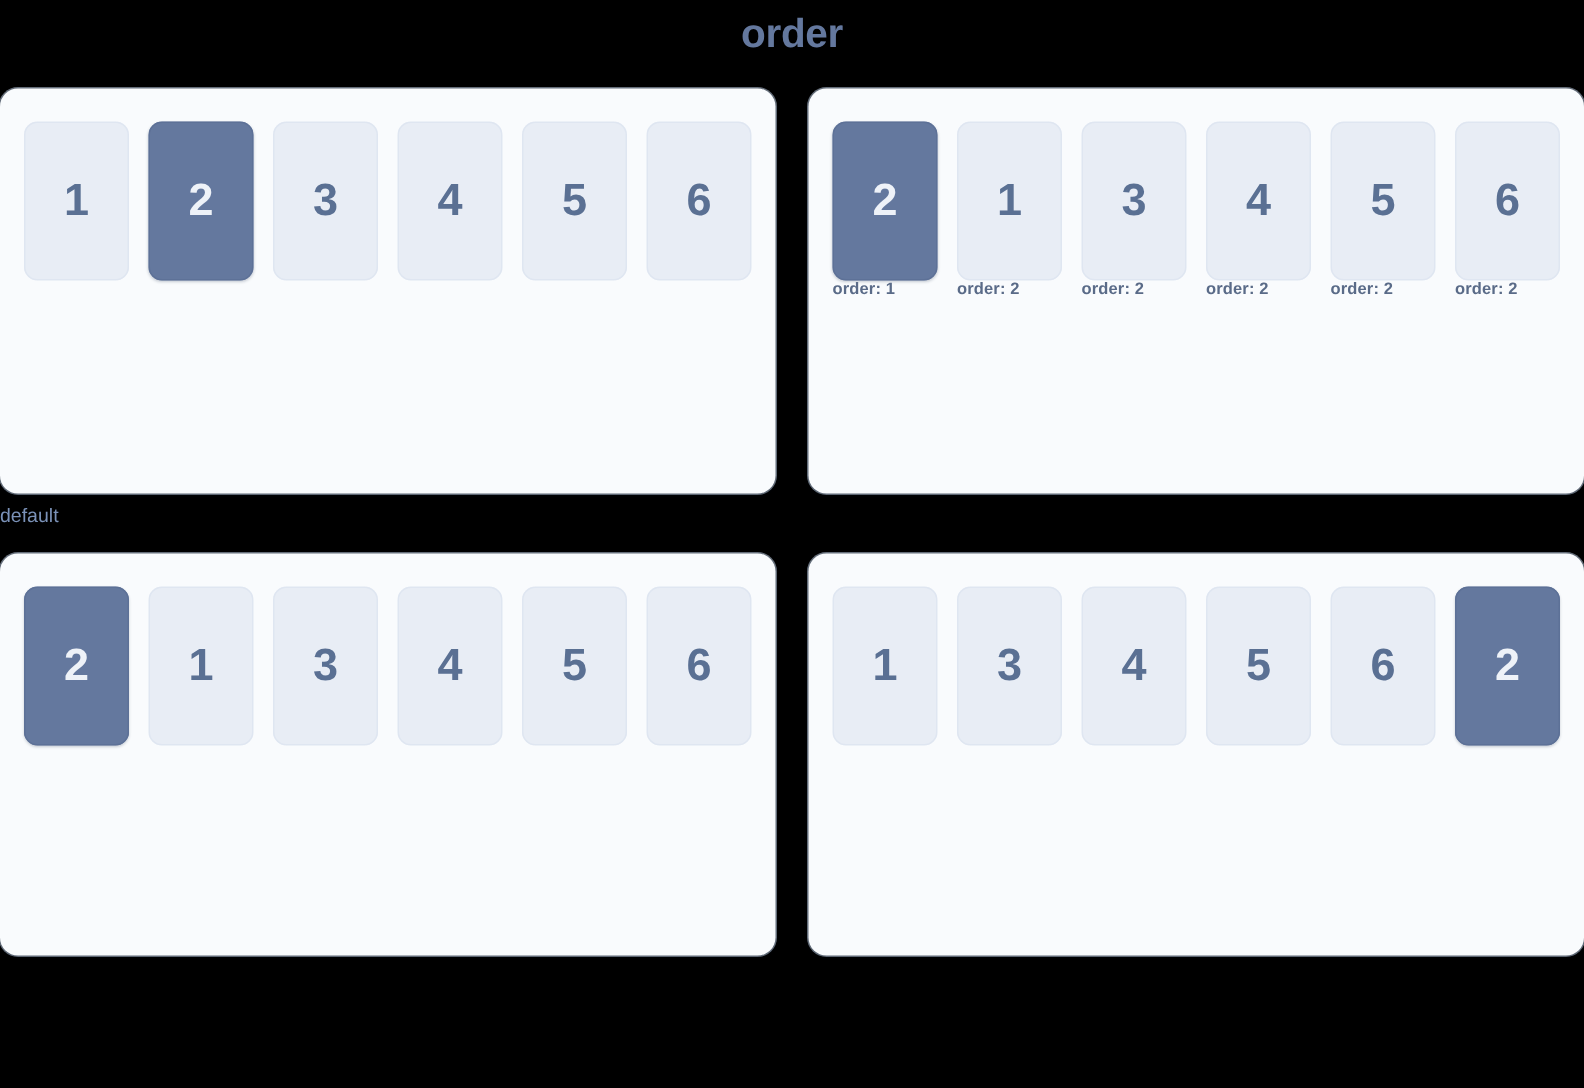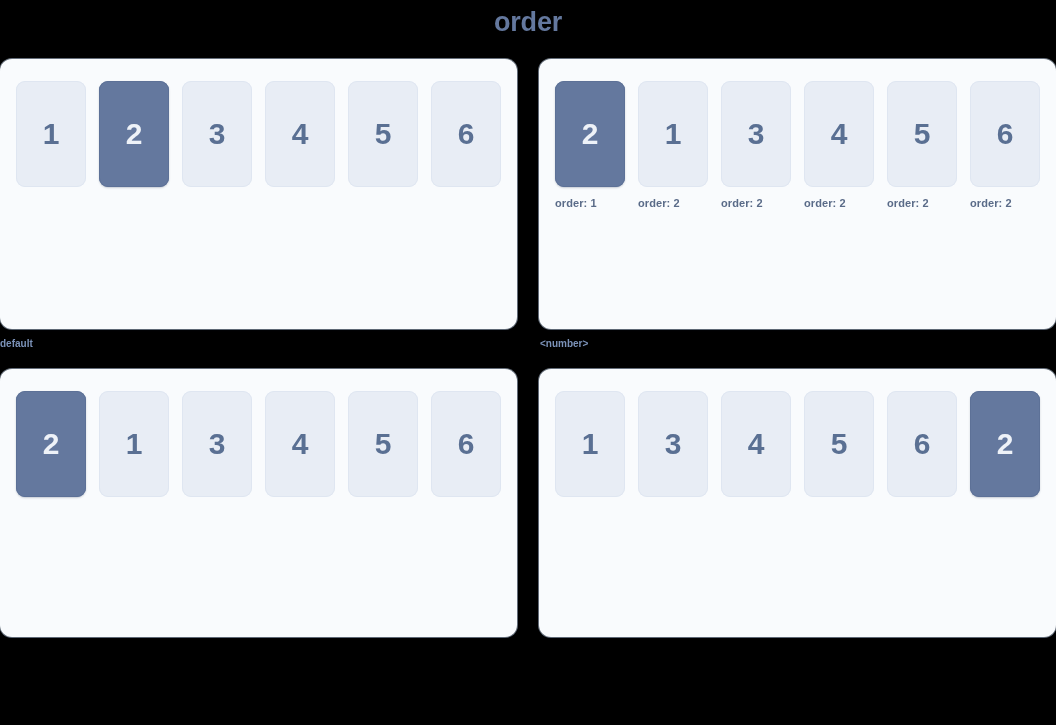--- a/index.html
+++ b/index.html
@@ -92,32 +92,32 @@
   }
 
   .tile.highlight {
     background: #64789e;
     color: #eef2f8;
     box-shadow: inset 0 0 0 1px #5d7197,
                 0 1px 2px rgba(20, 35, 65, 0.22);
   }
 
   .tile-meta {
-    margin-top: 10px;
+    margin-top: 0;
     font-size: 11px;
     font-weight: bold;
     color: #5a6b88;
     white-space: nowrap;
     letter-spacing: 0.1px;
   }
 
   .card-caption {
     margin-top: 6px;
-    font-size: 10px;
-    font-weight: bold;
+    font-size: 13px;
+    font-weight: normal;
     color: #7b92b8;
     line-height: 18px;
     white-space: nowrap;
   }
 
   .cell-right .card-caption { padding-left: 1px; }
 </style>
 </head>
 <body>
 
@@ -175,21 +175,20 @@
           <div class="tile-wrap">
             <div class="tile">5</div>
             <div class="tile-meta">order: 2</div>
           </div>
           <div class="tile-wrap">
             <div class="tile">6</div>
             <div class="tile-meta">order: 2</div>
           </div>
         </div>
       </div>
-      <div class="card-caption">&lt;number&gt;</div>
     </div>
 
     <div class="demo-cell cell-left">
       <div class="demo-card short">
         <div class="tile-row">
           <div class="tile-wrap">
             <div class="tile highlight">2</div>
           </div>
           <div class="tile-wrap">
             <div class="tile">1</div>

